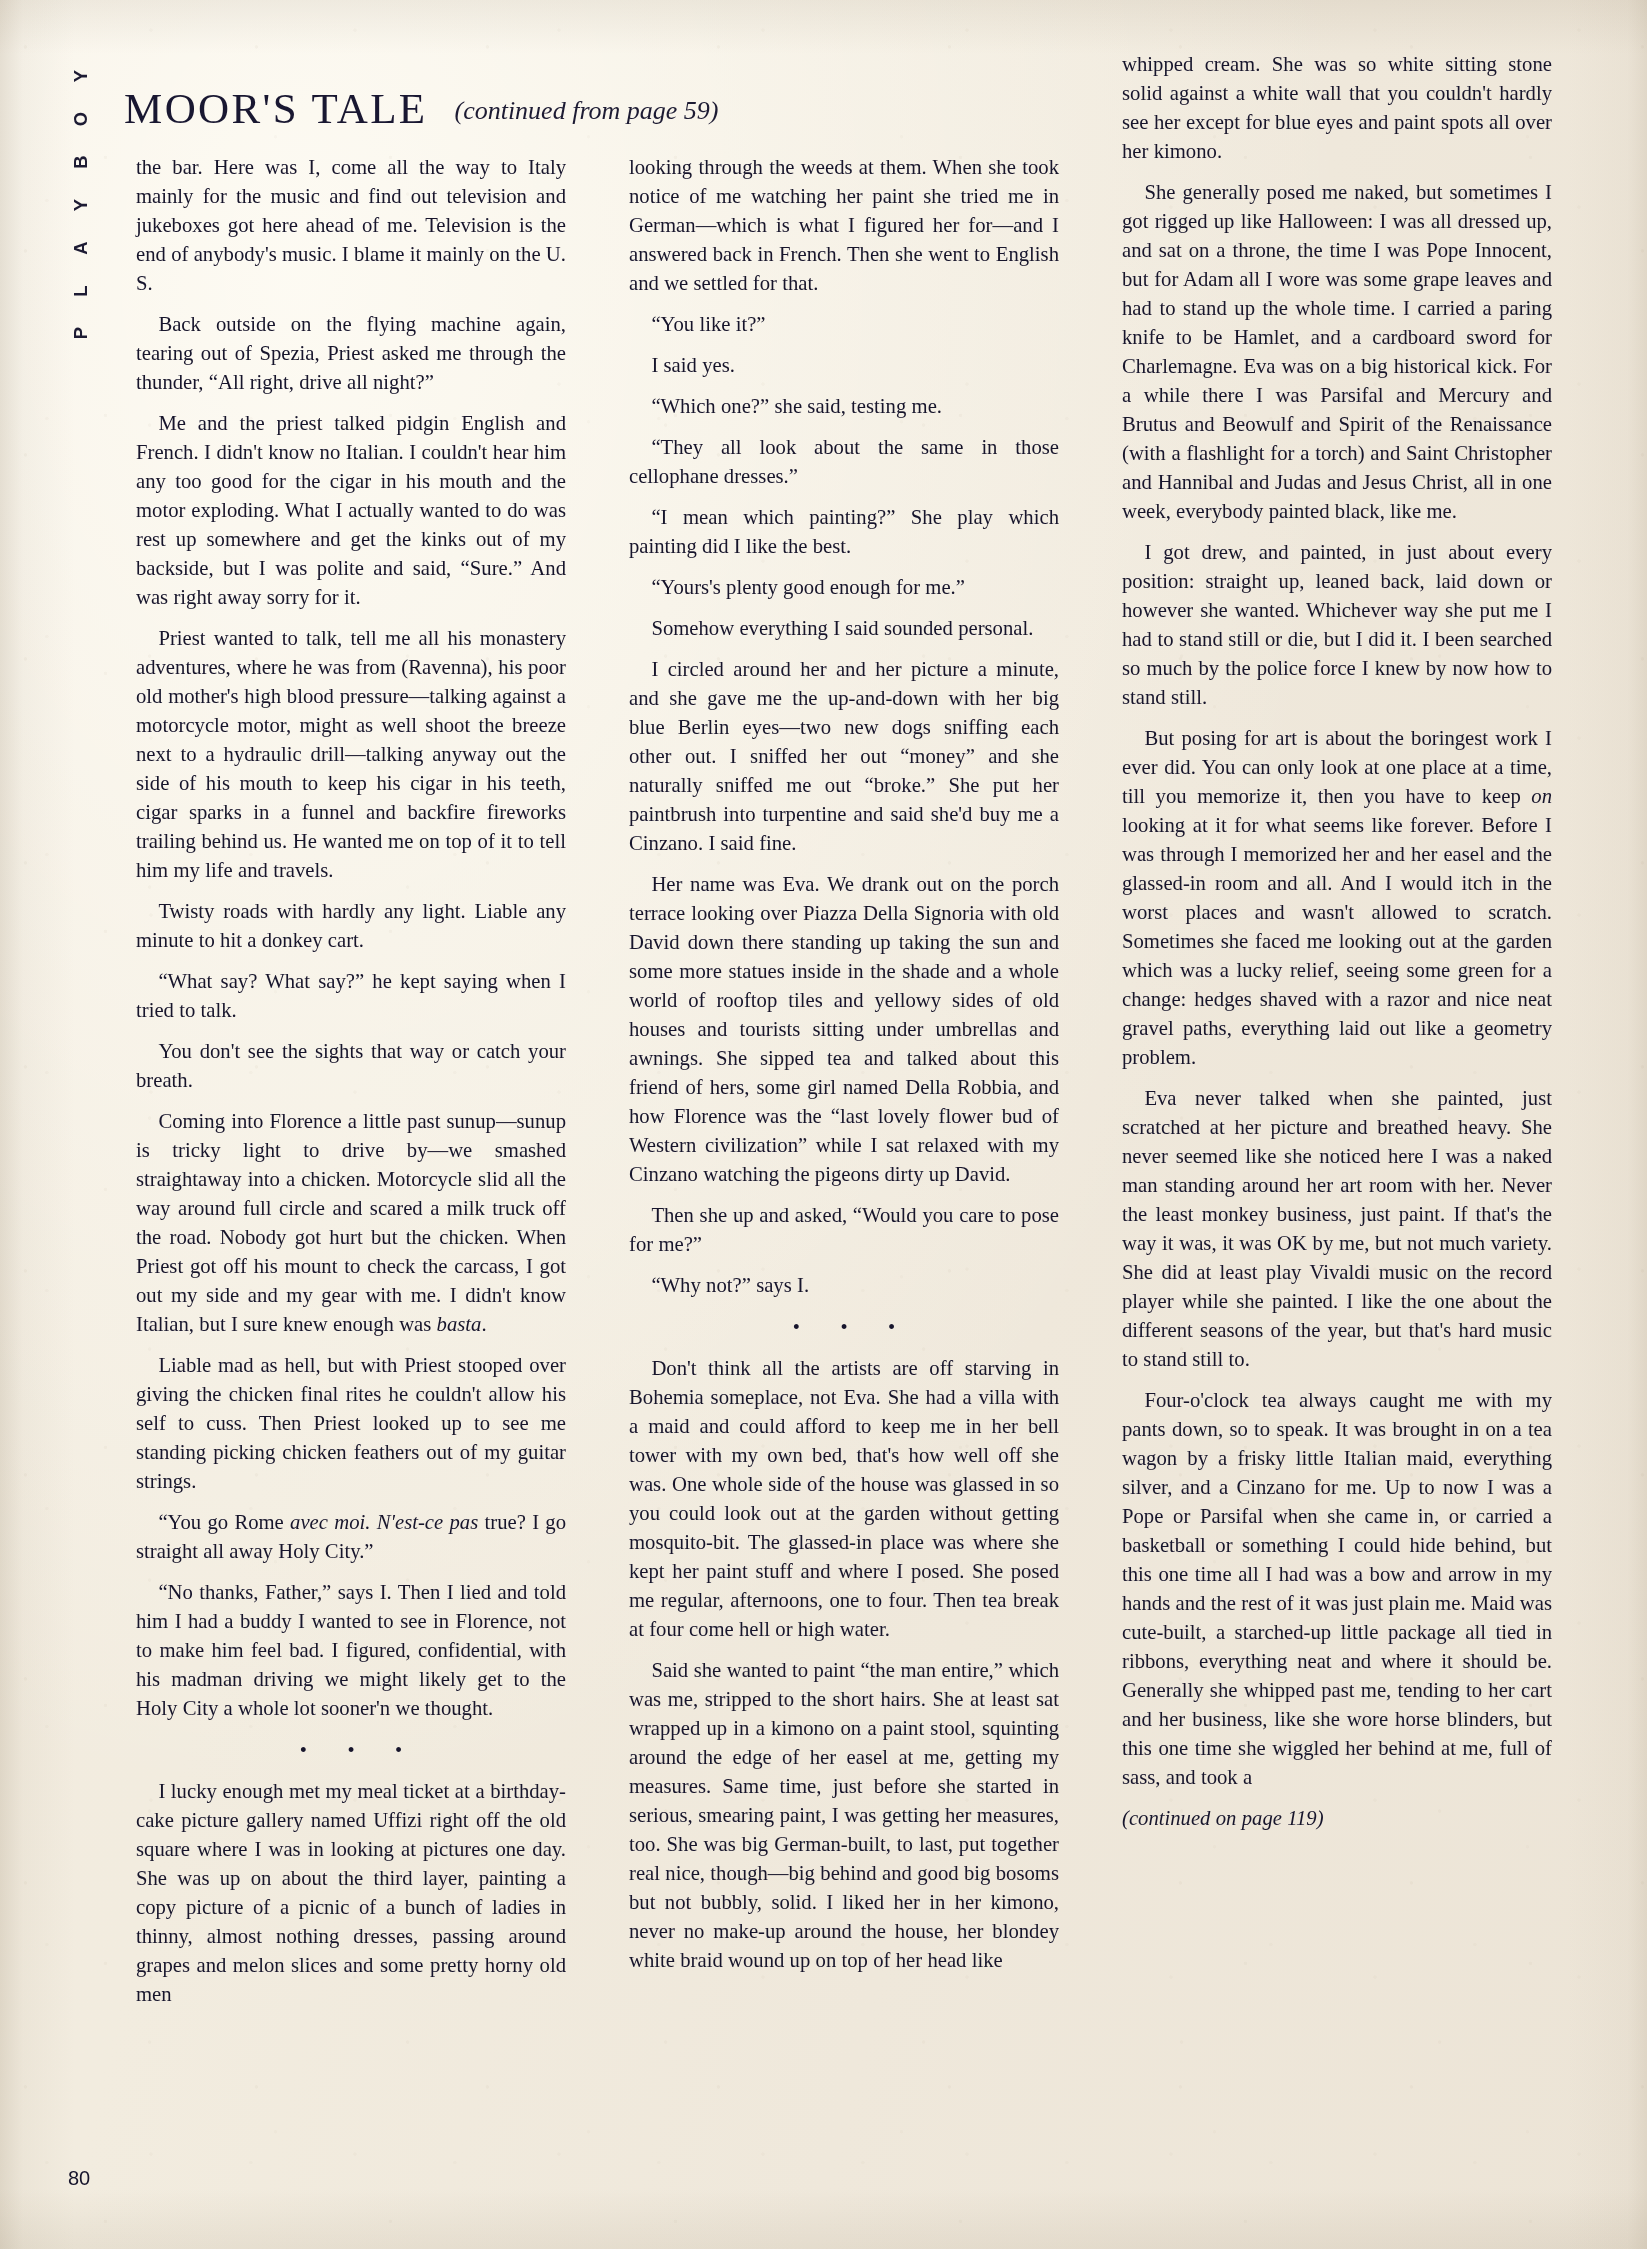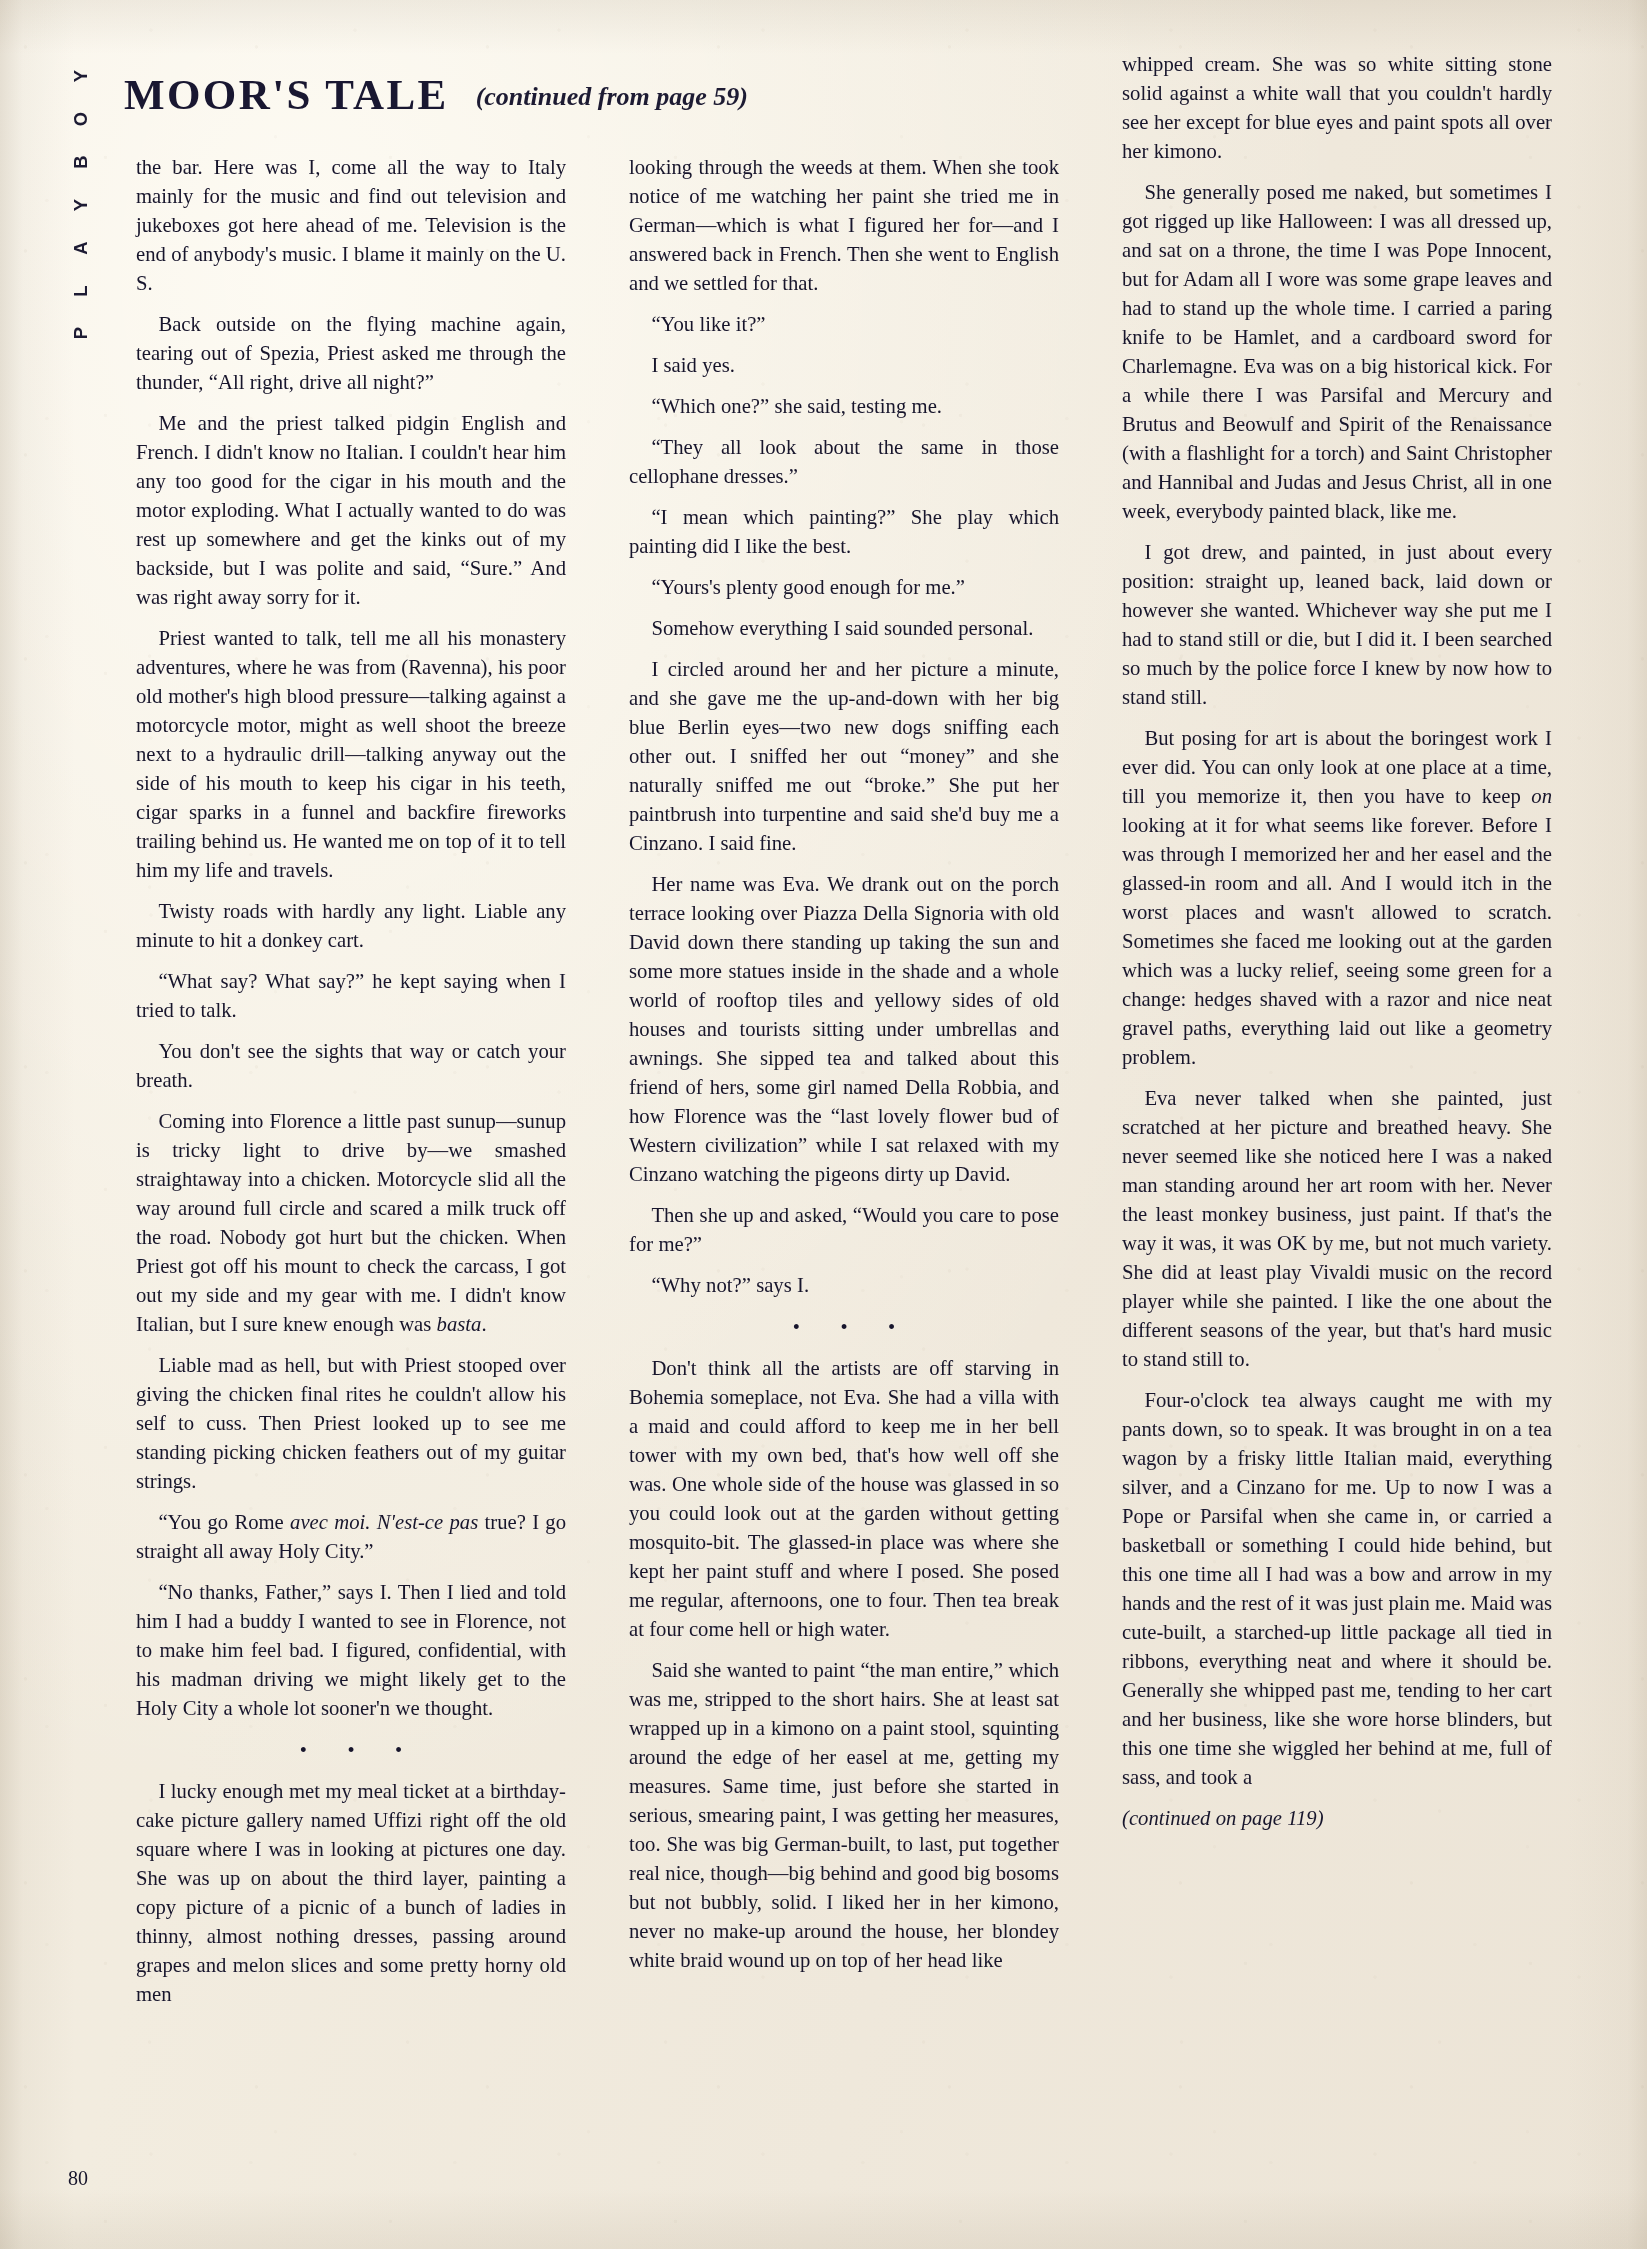--- a/index.html
+++ b/index.html
@@ -73,27 +73,26 @@
     color: #1d1b33;
     transform: rotate(-90deg);
     margin-bottom: 24.5px;
     letter-spacing: 0;
   }
 
   
   #masthead {
     position: absolute;
     left: 124px;
-    top: 73px;
+    top: 87px;
     width: 802px;
     height: 58px;
     z-index: 4;
     display: flex;
     align-items: baseline;
-    font-weight: bold;
   }
   #article-title {
     font-family: "Liberation Serif", "DejaVu Serif", serif;
     font-size: 43px;
     line-height: 1;
     letter-spacing: 2.4px;
     color: #191731;
     white-space: nowrap;
   }
   #continued-from {
@@ -165,21 +164,21 @@
     color: #17152c;
     text-align: right;
     margin: 0;
   }
 
   
   #folio {
     position: absolute;
     left: 68px;
     bottom: 60px;
-    font-family: Liberation Serif, serif;
+    font-family: Liberation Sans, sans-serif;
     font-size: 20px;
     color: #17152c;
     z-index: 6;
   }
 </style>
 </head>
 <body>
 
 <div id="page">
 

